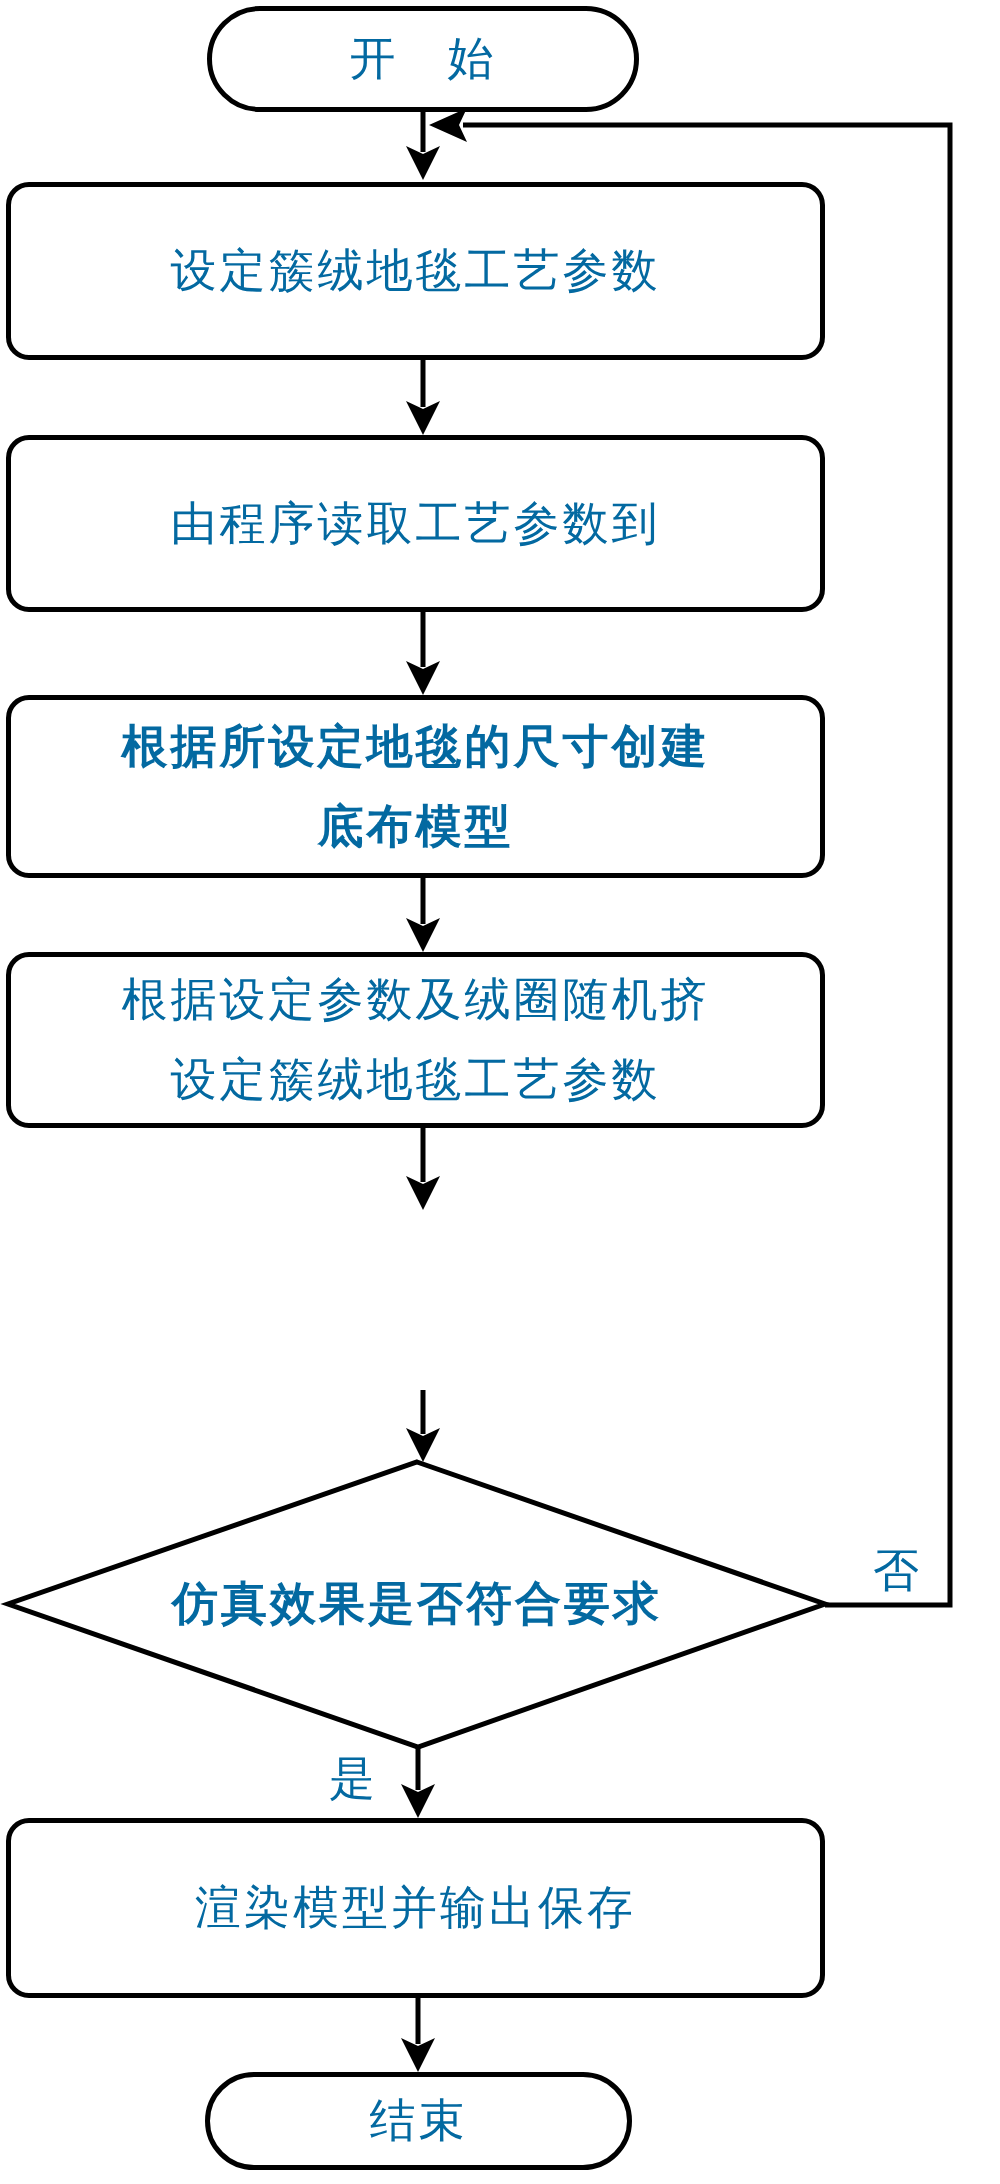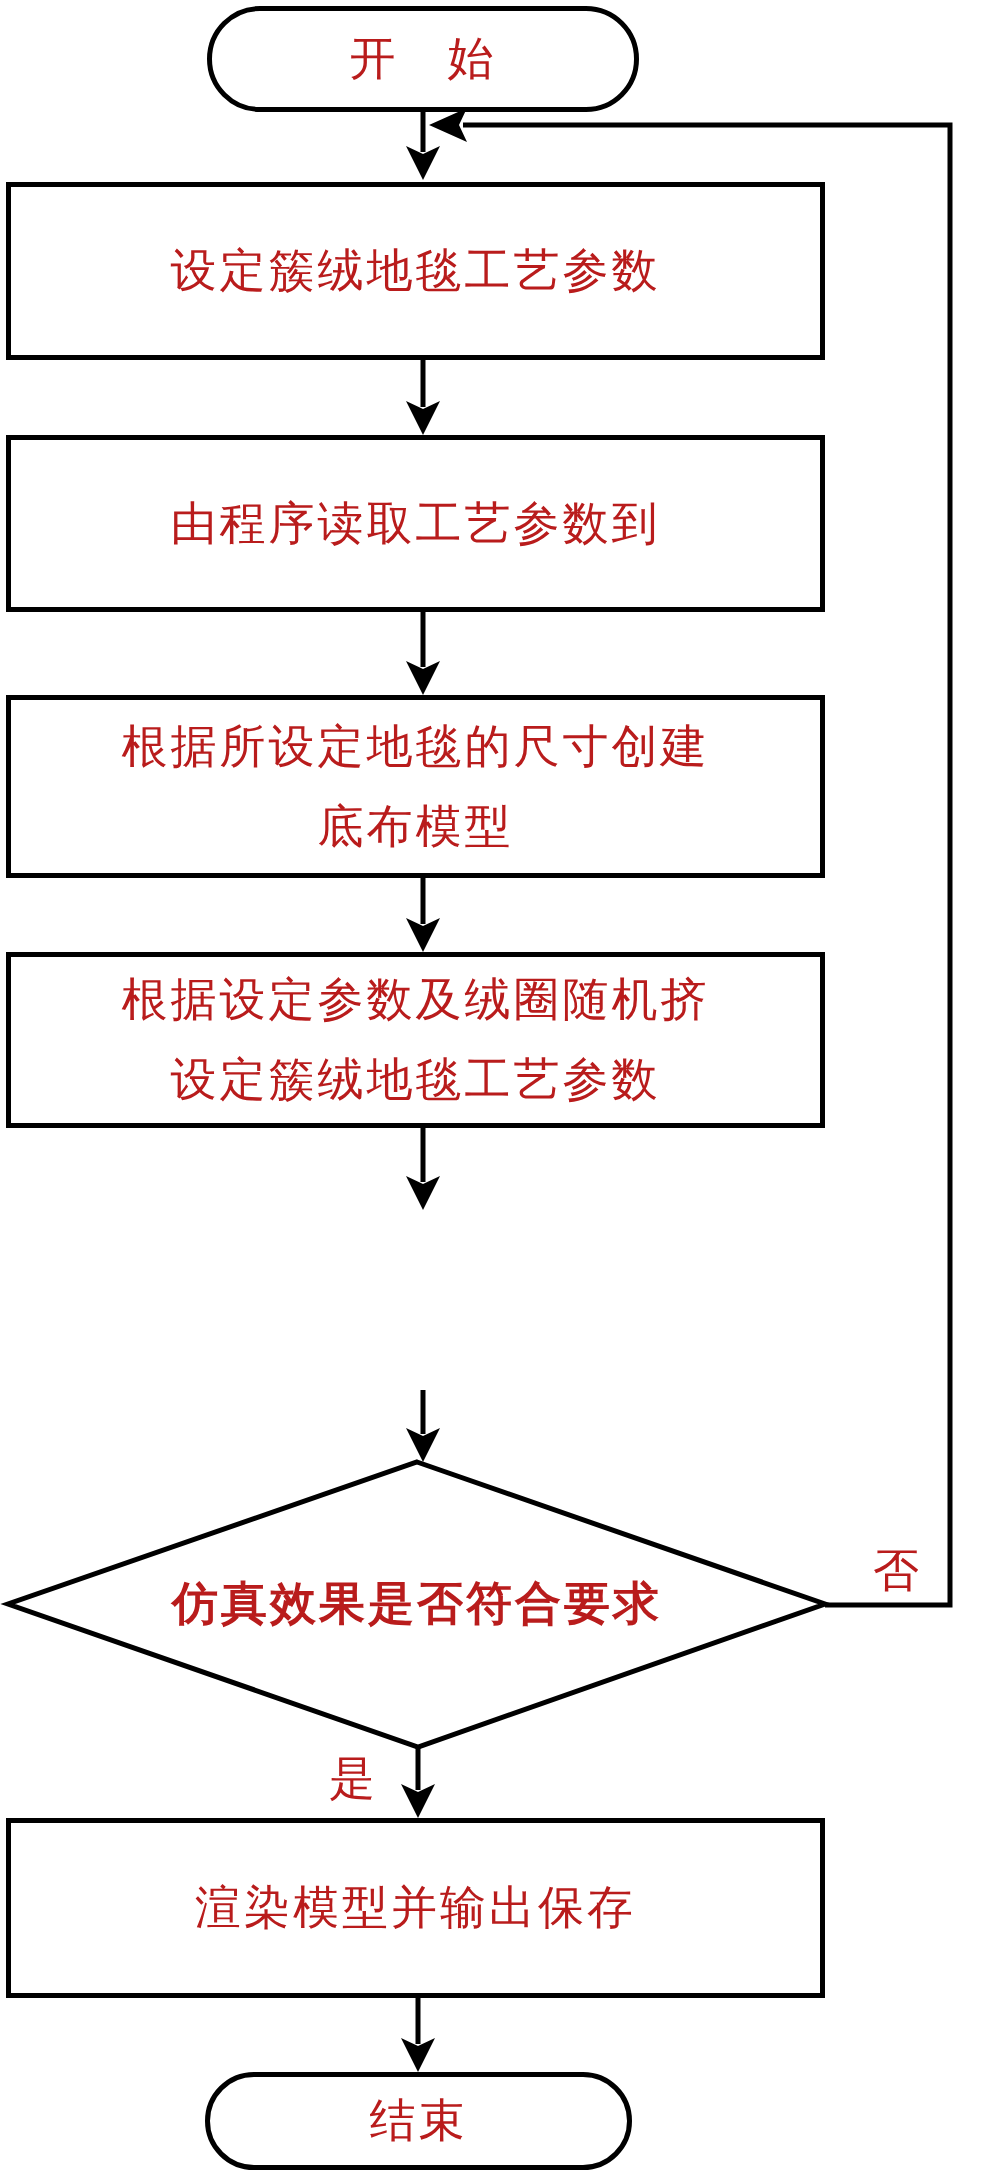--- a/index.html
+++ b/index.html
@@ -2,34 +2,35 @@
 <html><head>
 <meta charset="utf-8">
 <style>
   * { margin:0; padding:0; box-sizing:border-box; }
   html,body { background:#ffffff; }
   .canvas {
     position:relative;
     width:1000px;
     height:2184px;
     background:#ffffff;
-    color:#b91c1c;
+    color:#0369a1;
     font-family:"Liberation Serif","DejaVu Serif",serif;
   }
   .node {
     position:absolute;
     display:flex;
     flex-direction:column;
     align-items:center;
     justify-content:center;
     text-align:center;
     font-size:46px;
     letter-spacing:3px;
     line-height:80px;
     white-space:nowrap;
+    border-radius:23px;
   }
   .rect {
     left:6px;
     width:819px;
     border:5px solid #000;
     background:#ffffff;
   }
   .terminator {
     border:5px solid #000;
     background:#ffffff;
@@ -103,21 +104,21 @@
   </div>
 
   <div class="node rect" style="top:182px; height:178px;">
     <div>设定簇绒地毯工艺参数</div>
   </div>
 
   <div class="node rect" style="top:435px; height:177px;">
     <div>由程序读取工艺参数到</div>
   </div>
 
-  <div class="node rect" style="top:695px; height:183px;">
+  <div class="node rect" style="top:695px; height:183px;font-weight:bold;">
     <div>根据所设定地毯的尺寸创建</div>
     <div>底布模型</div>
   </div>
 
   <div class="node rect" style="top:952px; height:176px;">
     <div>根据设定参数及绒圈随机挤</div>
     <div>设定簇绒地毯工艺参数</div>
   </div>
 
 

